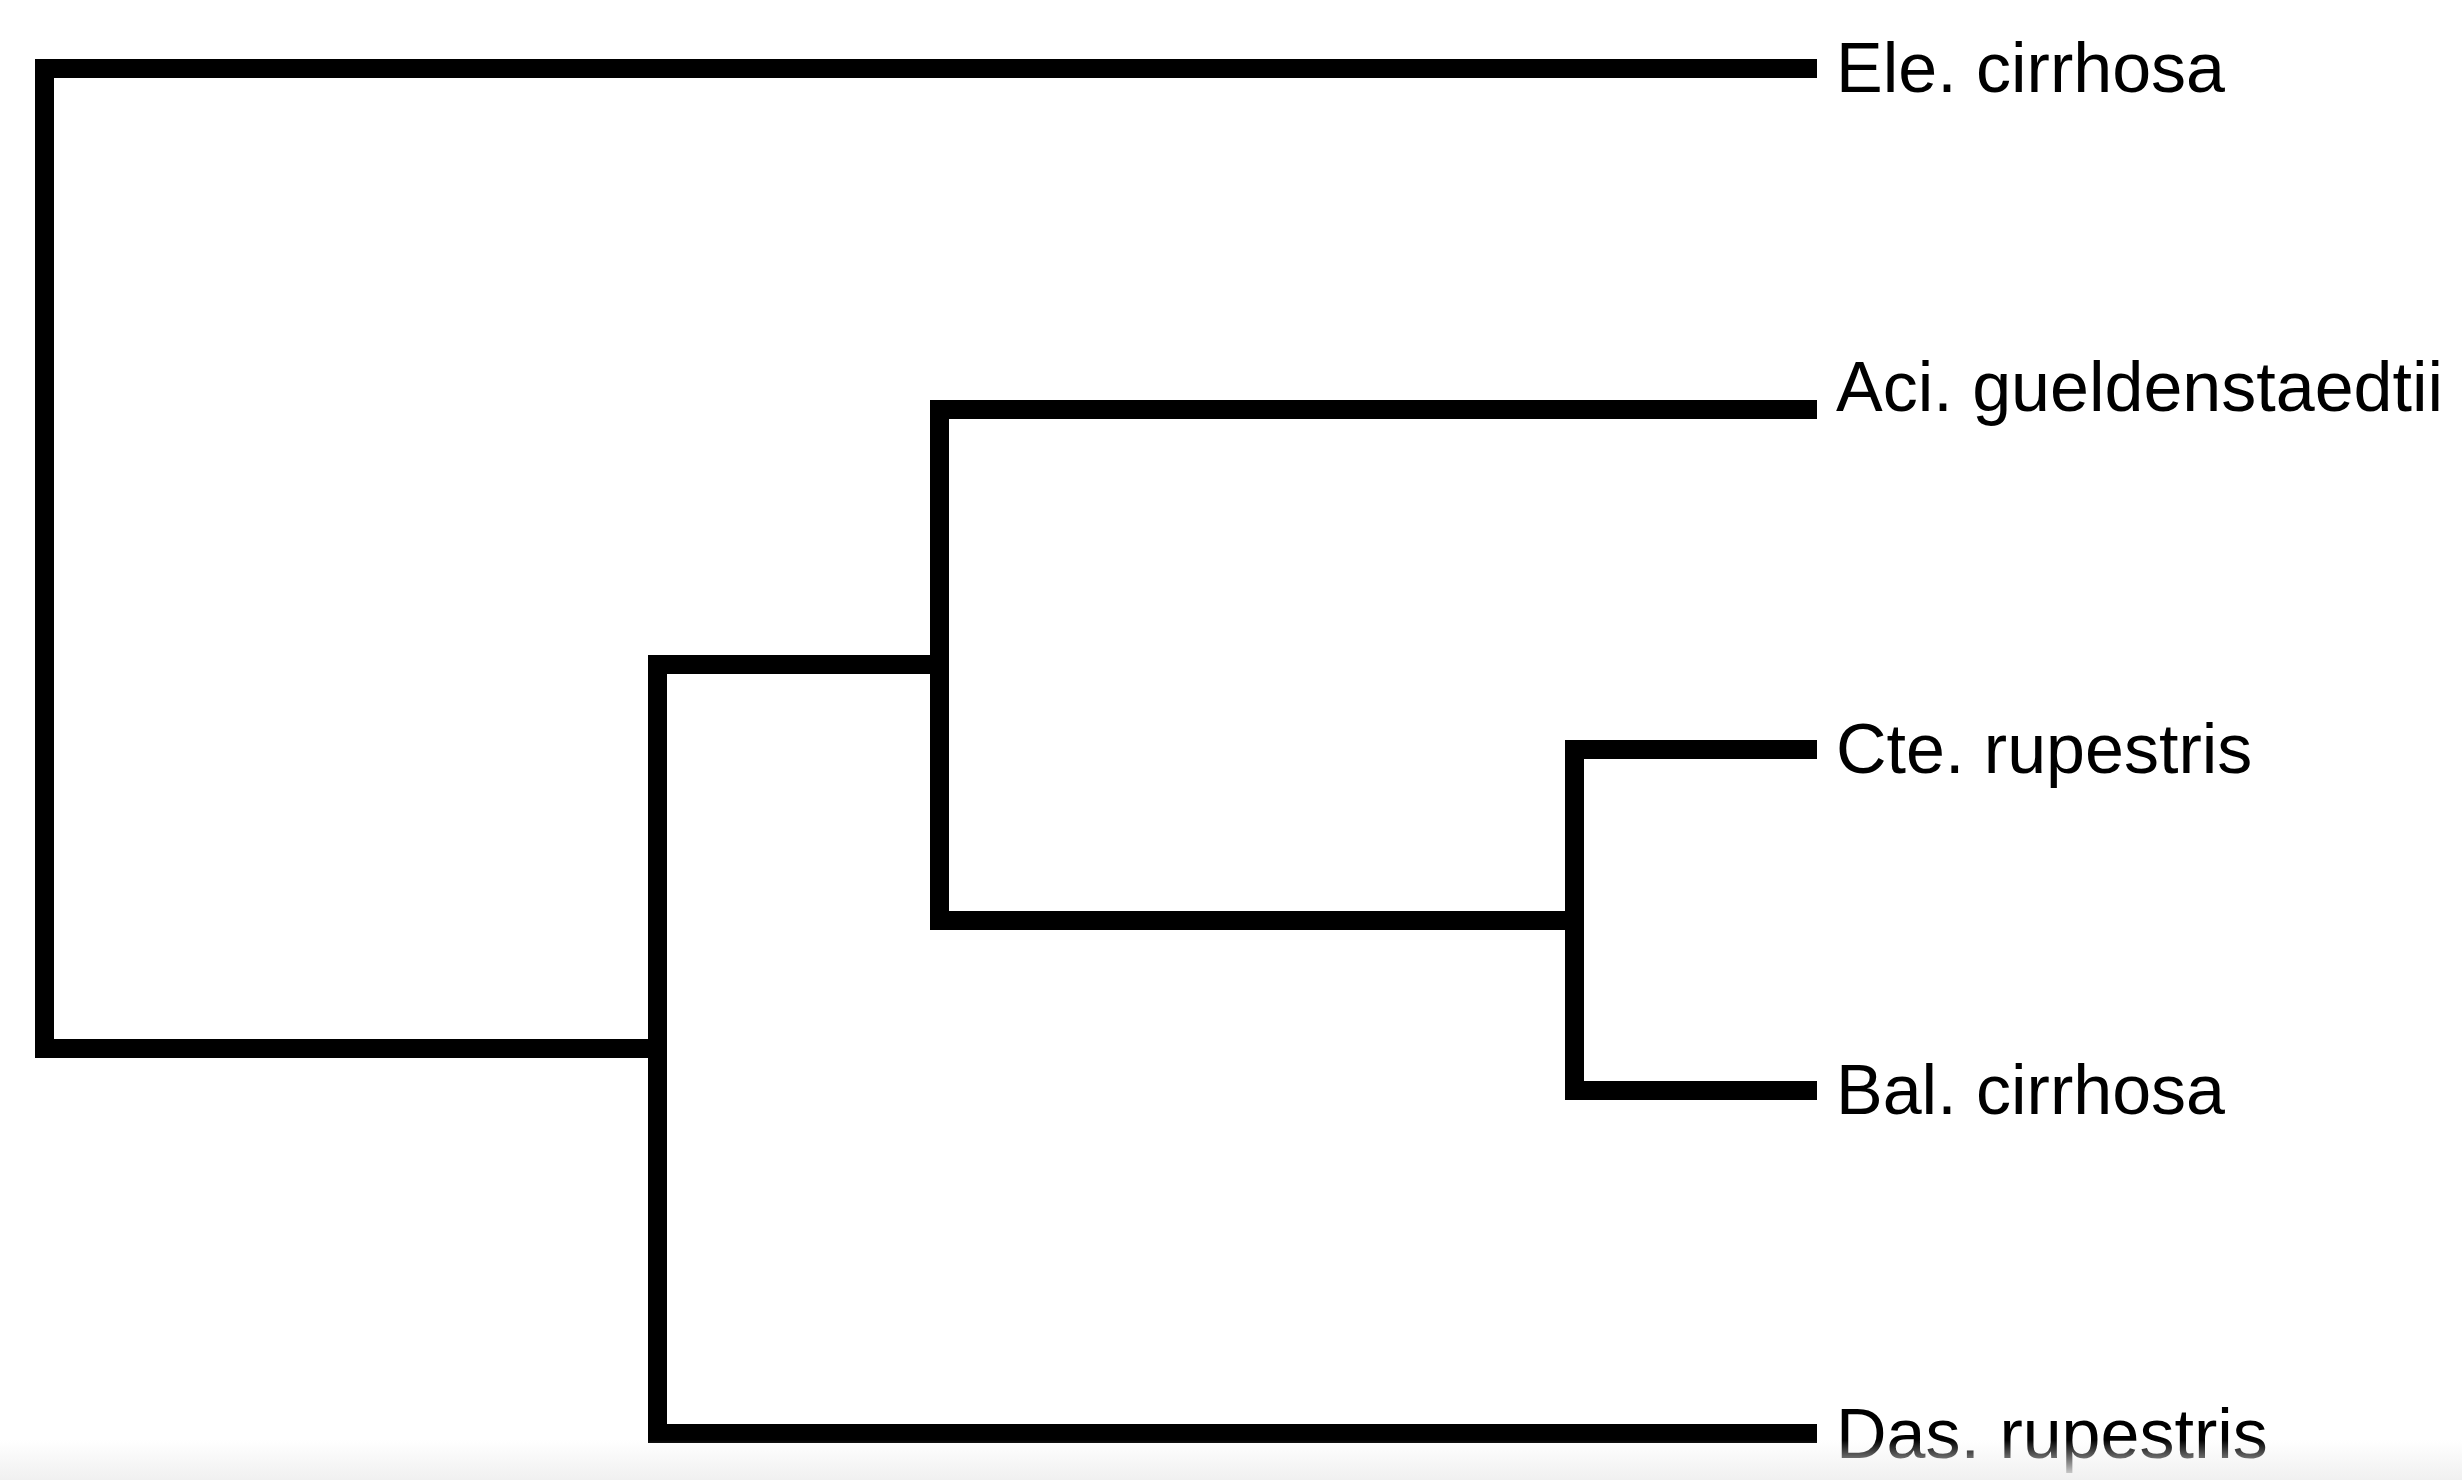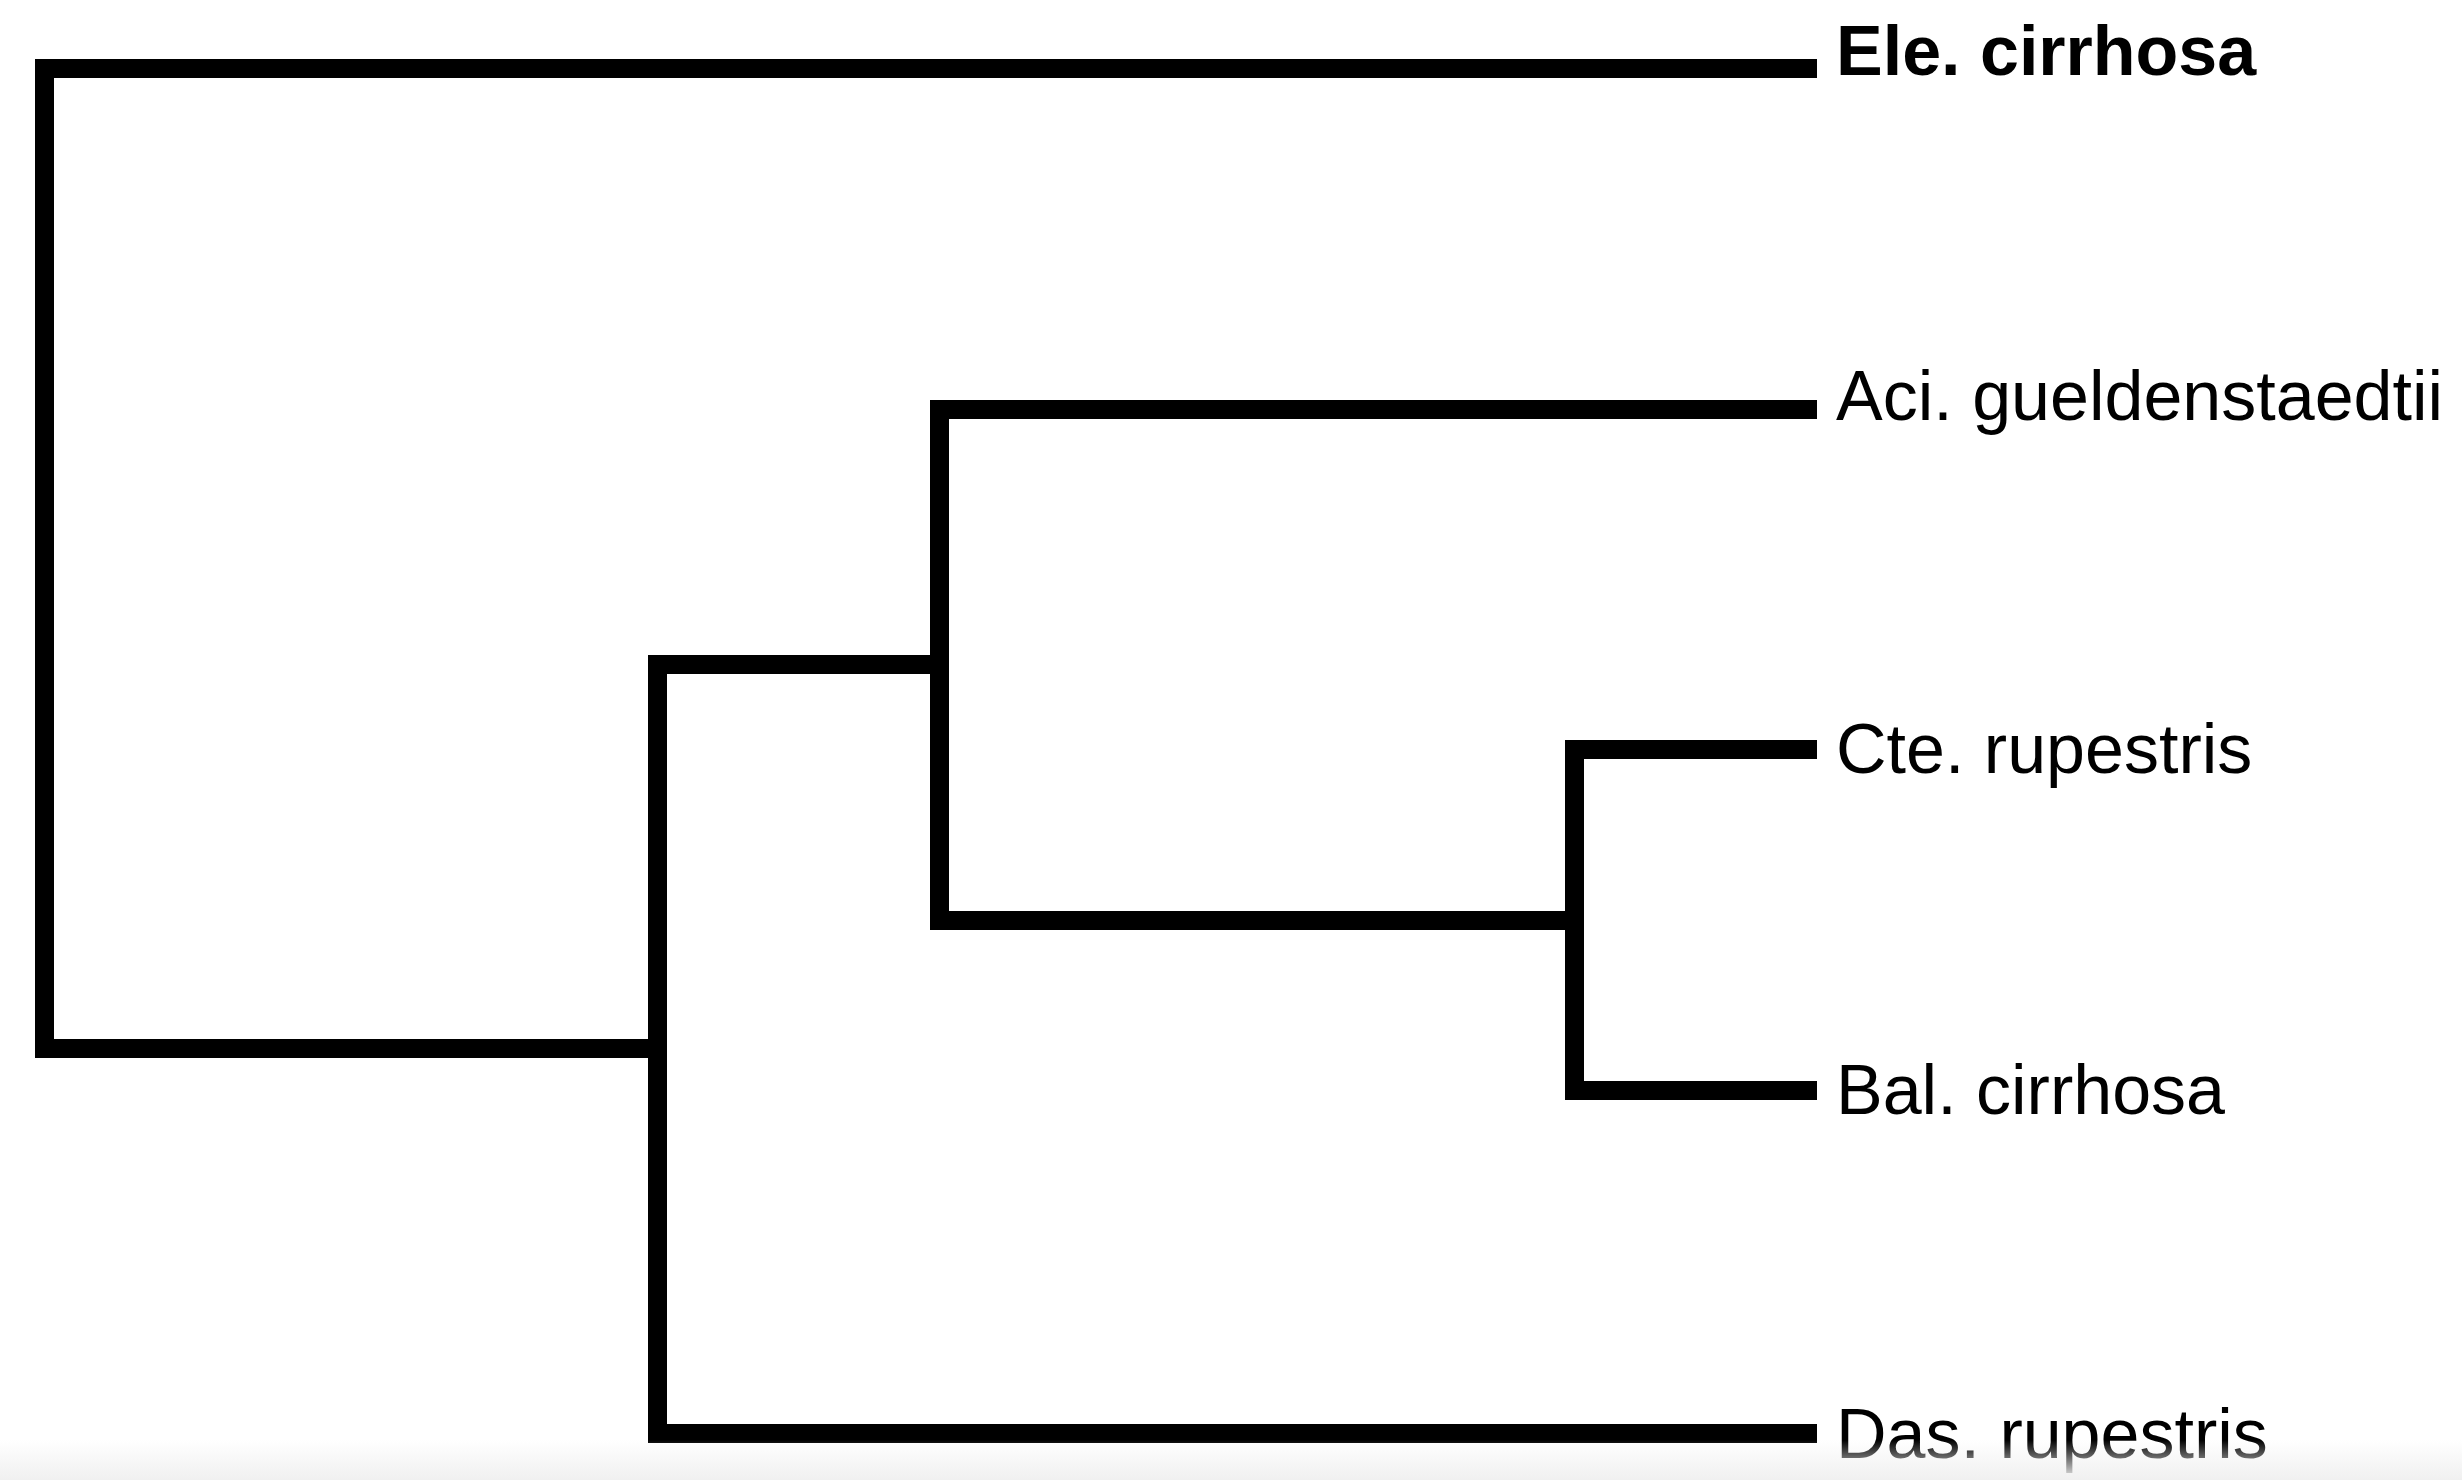--- a/index.html
+++ b/index.html
@@ -38,22 +38,22 @@
   .taxon-label {
     position: absolute;
     left: 1836px;
     transform: translateY(-50%);
     font-size: 70px;
     line-height: 1.1;
     color: #000000;
     white-space: nowrap;
     letter-spacing: 0px;
   }
-  .taxon-0 { top: 51px; font-weight: bold; }
-  .taxon-1 { top: 396px; }
+  .taxon-0 { top: 68px; }
+  .taxon-1 { top: 387px; }
   .taxon-2 { top: 749px; }
   .taxon-3 { top: 1090px; }
   .taxon-4 { top: 1434px; }
 
   .bottom-edge {
     position: absolute;
     left: 0;
     top: 1440px;
     width: 2462px;
     height: 40px;

